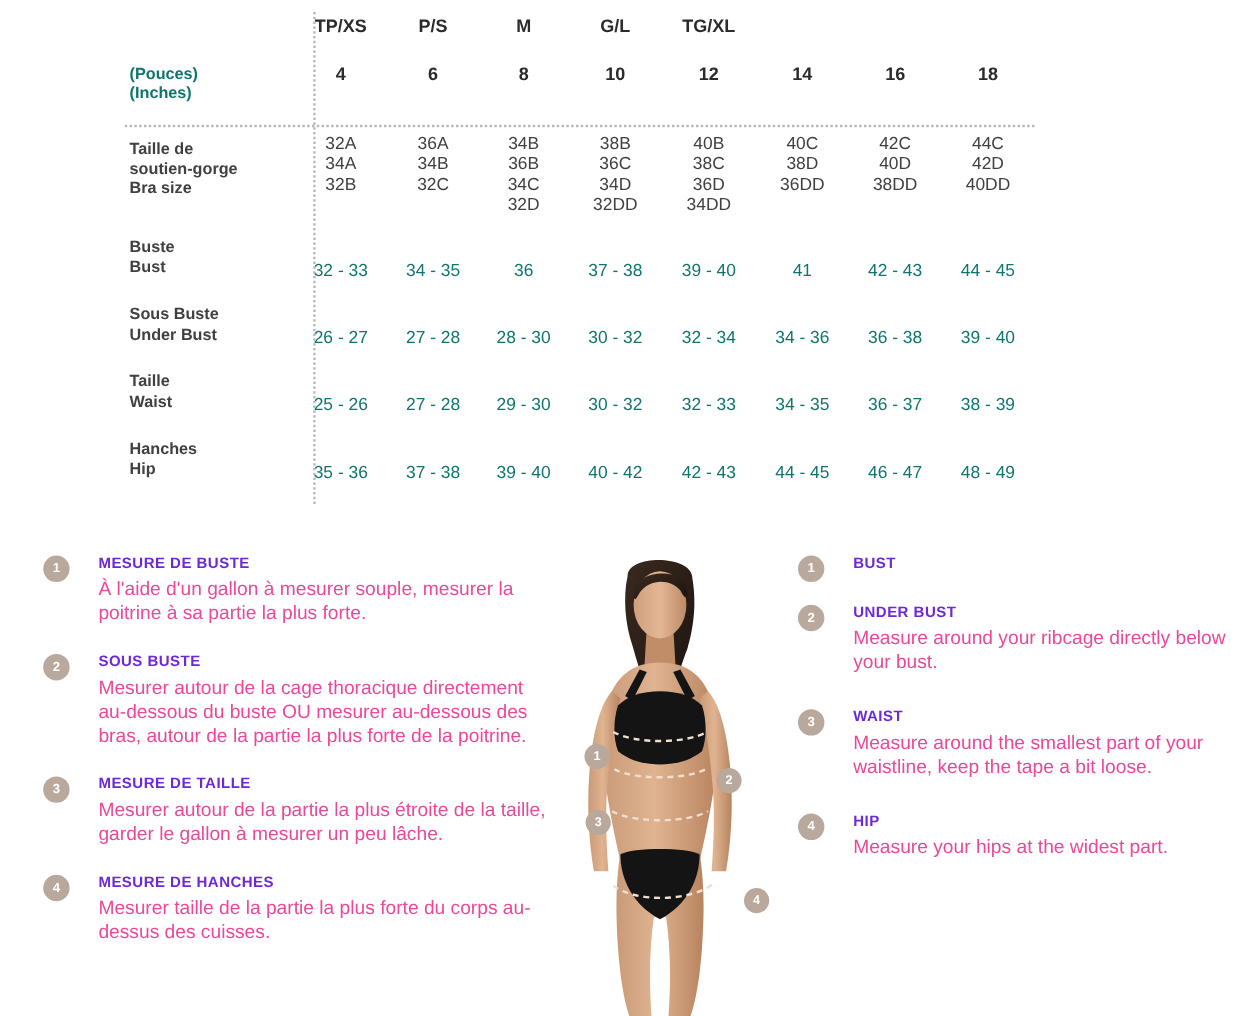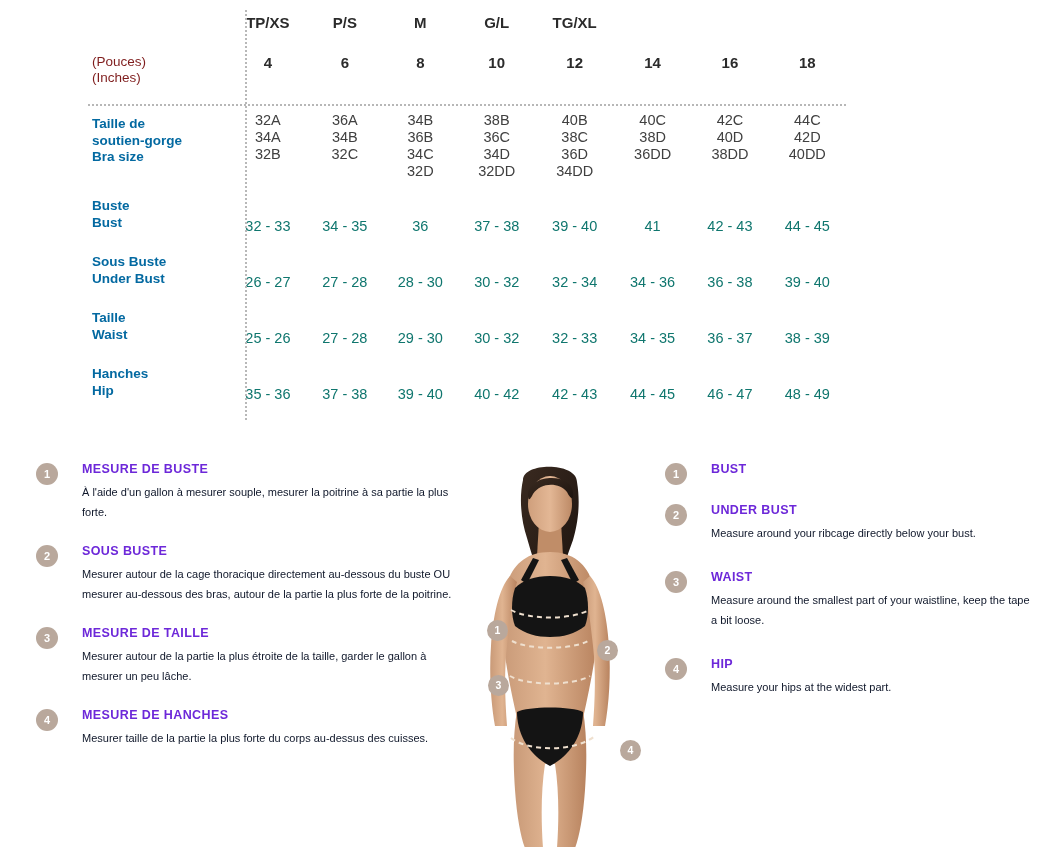--- a/index.html
+++ b/index.html
@@ -12,21 +12,21 @@
     background: #ffffff;
     font-family: "Liberation Sans", sans-serif;
     color: #2f2f2f;
     position: relative;
     overflow: hidden;
   }
 
   
   .size-table {
     position: absolute;
-    left: 0;
+    left: 16px;
     top: 0;
     width: 846px;
     height: 440px;
   }
   table.chart {
     border-collapse: collapse;
     table-layout: fixed;
     margin-left: 88px;
     margin-top: 14px;
   }
@@ -54,40 +54,40 @@
   }
   .row-inches td {
     height: 50px;
     font-size: 15px;
     font-weight: bold;
     color: #2b2b2b;
     vertical-align: middle;
   }
   .inches-label {
     font-size: 13.5px;
-    font-weight: normal;
+    font-weight: bold;
     line-height: 16px;
-    color: #7f1d1d;
+    color: #0f766e;
   }
 
   .dotrow td {
     height: 1px;
     padding: 0;
   }
   .dotline {
     border-top: 2px dotted #b7b7b7;
     height: 0;
     width: 100%;
   }
 
   .rowlabel {
     font-size: 13.5px;
     font-weight: bold;
     line-height: 16.5px;
-    color: #0369a1;
+    color: #404040;
   }
 
   .cell-multi {
     font-size: 14.5px;
     line-height: 17px;
     color: #404040;
     padding-top: 2px !important;
   }
   .cell-single {
     font-size: 14.5px;
@@ -146,23 +146,23 @@
     text-align: center;
   }
   .instr-title {
     font-size: 12.5px;
     font-weight: bold;
     letter-spacing: 0.4px;
     color: #6d28d9;
     margin-bottom: 6px;
   }
   .instr-body {
-    font-size: 11px;
+    font-size: 16px;
     line-height: 20px;
-    color: #0f172a;
+    color: #ec4899;
   }
 
   
   .figure {
     position: absolute;
     left: 455px;
     top: -2px;
     width: 190px;
     height: 388px;
   }

